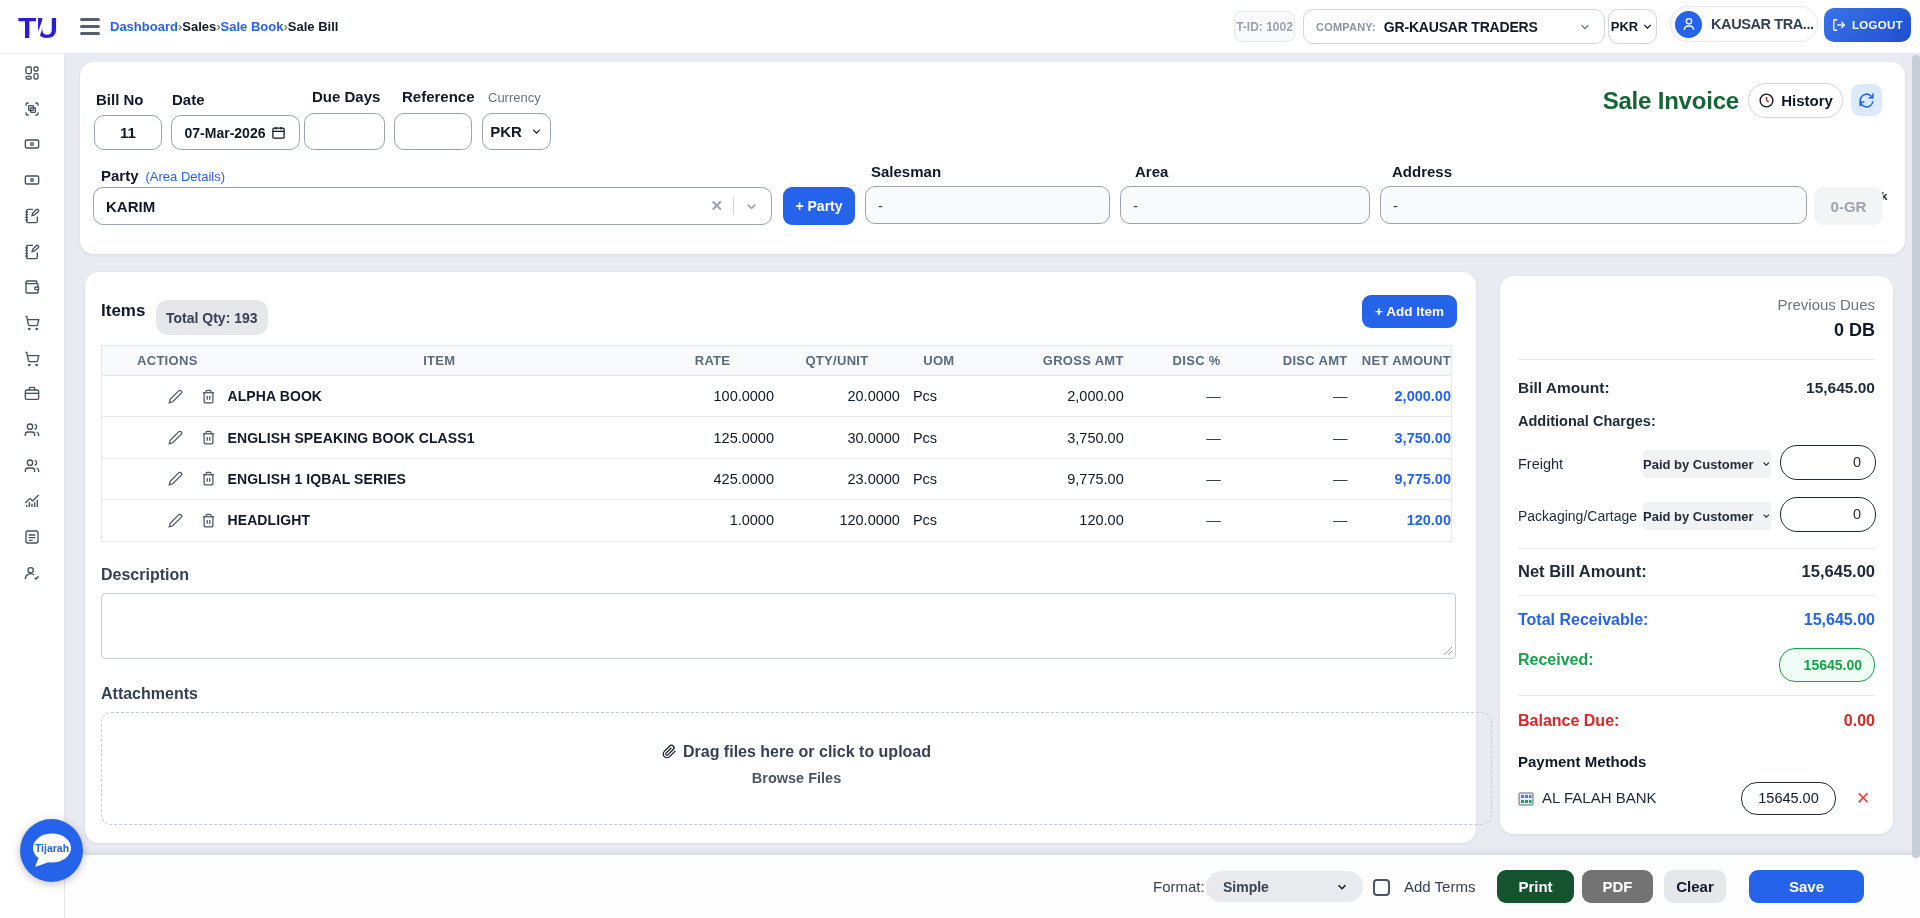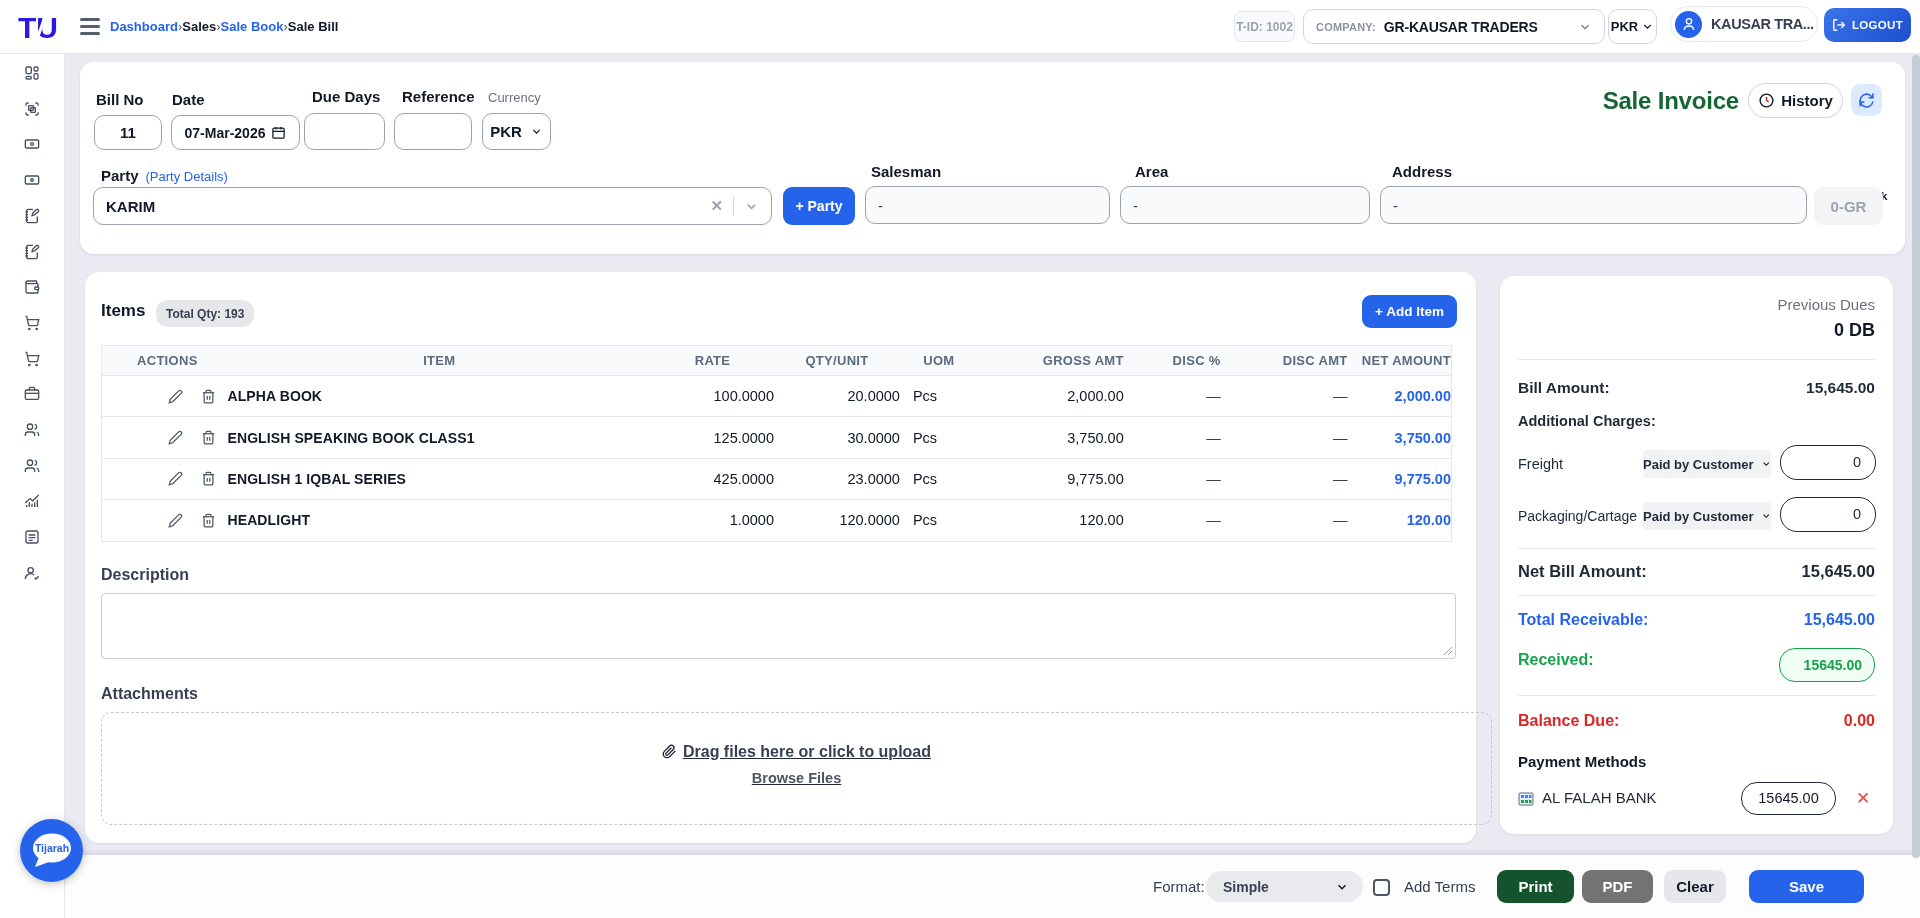--- a/index.html
+++ b/index.html
@@ -63,34 +63,34 @@
 .in-salesman { left:785px; top:124px; width:245px; height:38px; background:#f9fafb; display:flex; align-items:center; padding:0 12px; color:#374151; }
 .lab-area { left:1055px; top:101px; }
 .in-area { left:1040px; top:124px; width:250px; height:38px; background:#f9fafb; display:flex; align-items:center; padding:0 12px; color:#374151; }
 .lab-address { left:1312px; top:101px; }
 .in-address { left:1300px; top:124px; width:427px; height:38px; background:#f9fafb; display:flex; align-items:center; padding:0 12px; color:#374151; }
 .lab-tlink { left:1743px; top:108px; font-size:11.5px;margin-top:20px; }
 .btn-gr { position:absolute; left:1734px; top:125px; width:69px; height:38px; background:#f3f4f6; border-radius:9px; color:#9ca3af; font-size:15px; font-weight:700; display:flex; align-items:center; justify-content:center; }
 
 
 .items-title { position:absolute; left:16px; top:29px; font-size:17px; font-weight:700; color:#111827; }
-.qty-pill { position:absolute; left:71px; top:28px; height:27px; background:#e5e7eb; border-radius:12px; font-size:12px; font-weight:700; color:#374151; display:flex; align-items:center; padding:12px 10px; }
+.qty-pill { position:absolute; left:71px; top:28px; height:35px; background:#e5e7eb; border-radius:12px; font-size:14px; font-weight:700; color:#374151; display:flex; align-items:center; padding:12px 10px; }
 .btn-additem { position:absolute; left:1277px; top:23px; width:95px; height:33px; background:#2563eb; border-radius:9px; color:#fff; font-size:13.5px; font-weight:700; display:flex; align-items:center; justify-content:center; }
 table.items { position:absolute; left:16px; top:73px; width:1351px; border-collapse:collapse; font-size:14.5px; border:1px solid #e5e7eb; }
 table.items th { background:#f8fafc; color:#5b6b7f; font-size:13px; font-weight:700; letter-spacing:.3px; padding:7px 0; border-top:1px solid #e2e8f0; border-bottom:1px solid #e2e8f0; }
 table.items td { padding:12.2px 0; border-bottom:1px solid #e5e7eb; color:#111827; }
 table.items td.item-name { font-weight:700; font-size:14px; letter-spacing:0.1px; }
 table.items .num { text-align:right; }
 table.items .blue { color:#2563eb; font-weight:700; }
 table.items .dash { text-align:right; color:#374151; }
 .acts { display:flex; gap:18px; padding-left:66px; align-items:center; color:#4b5563; }
 .desc-label { position:absolute; left:16px; top:294px; font-size:16px; font-weight:700; color:#374151; }
 .desc-box { position:absolute; left:16px; top:321px; width:1355px; height:66px; border:1px solid #c9cdd4; border-radius:4px; }
 .att-label { position:absolute; left:16px; top:413px; font-size:16px; font-weight:700; color:#374151; }
-.att-box { position:absolute; left:16px; top:440px; width:1391px; height:113px; border:1px dashed #c3c9d2; border-radius:10px; text-align:center;text-decoration:underline; }
+.att-box { position:absolute; left:16px; top:440px; width:1391px; height:113px; border:1px dashed #c3c9d2; border-radius:10px; text-align:center; }
 .att-line1 { margin-top:30px; font-size:16px; font-weight:700; color:#374151; }
 .att-line2 { margin-top:9px; font-size:14.5px; font-weight:700; color:#4b5563; }
 .pd-label { position:absolute; right:18px; top:20px; font-size:15px; color:#6b7280; }
 .pd-val { position:absolute; right:18px; top:44px; font-size:18px; font-weight:700; color:#111827; }
 .div3 { position:absolute; left:18px; width:357px; border-top:1px solid #e5e7eb; }
 .kv { position:absolute; left:18px; width:357px; display:flex; justify-content:space-between; font-weight:700; }
 .sel-paid { position:absolute; width:128px; height:28px; background:#f1f2f4; border:none; border-radius:4px; font-size:13px; font-weight:700; color:#1f2937; display:flex; align-items:center; justify-content:center; gap:7px; white-space:nowrap; }
 .in-zero { position:absolute; width:96px; height:35px; border:1px solid #1f2937; border-radius:17px; font-size:14.5px; color:#1f2937; text-align:right; padding-right:14px; line-height:33px; }
 .in-received { position:absolute; left:279px; top:372px; width:96px; height:34px; border:1px solid #16a34a; background:#f0fdf4; border-radius:16px; color:#16a34a; font-size:14px; font-weight:700; text-align:right; padding-right:12px; line-height:32px; }
 .pm-title { position:absolute; left:18px; top:477px; font-size:15px; font-weight:700; color:#111827; }
@@ -304,21 +304,21 @@
       </svg>
     History
   </div>
   <div class="btn-refresh">
     <svg width="17" height="17" viewBox="0 0 24 24" fill="none" stroke="currentColor" stroke-width="2.2">
         <path d="M21 2v6h-6"></path>
         <path d="M21 13a9 9 0 1 1-3-7.7L21 8"></path>
         <path d="M3 22v-6h6" transform="translate(0,-2)"></path>
       </svg>
   </div>
-  <span class="flabel lab-party">Party<span class="pd">(Party Details)</span></span>
+  <span class="flabel lab-party">Party<span class="pd">(Area Details)</span></span>
   <div class="input in-party">KARIM
     <span class="party-x">✕</span>
     <span class="party-div"></span>
     <svg width="15" height="15" viewBox="0 0 24 24" fill="none" stroke="#9ca3af" stroke-width="2.4">
         <path d="m6 9 6 6 6-6"></path>
       </svg>
   </div>
   <div class="btn-party">+ Party</div>
   <span class="flabel lab-salesman">Salesman</span>
   <div class="input in-salesman">-</div>

